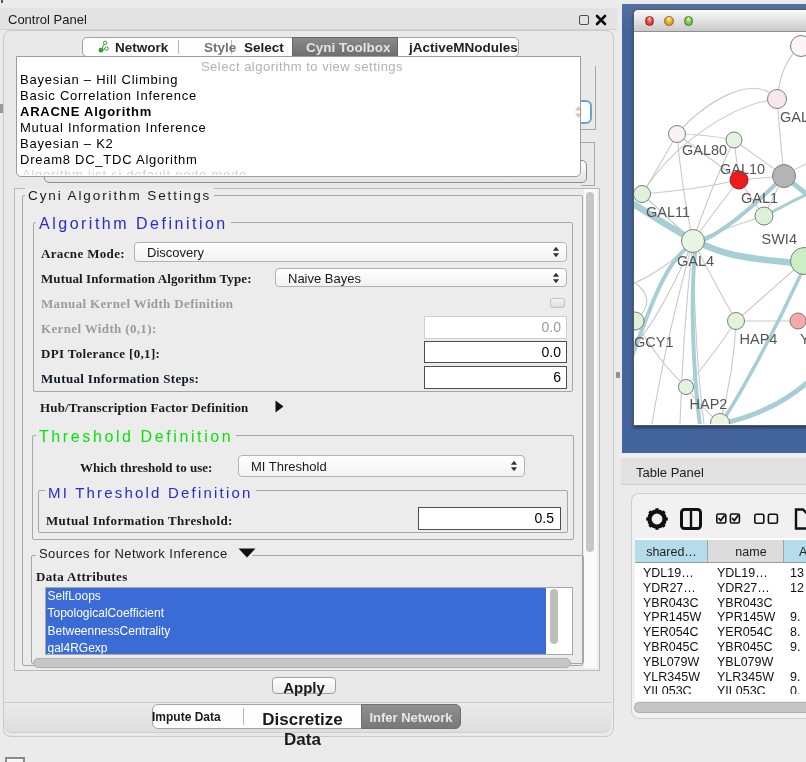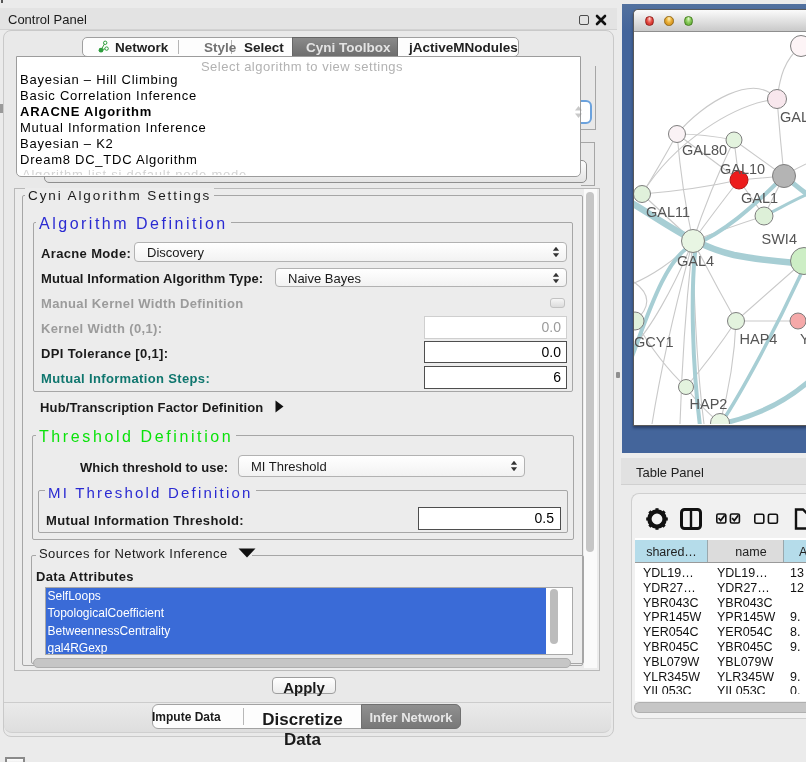--- a/index.html
+++ b/index.html
@@ -5,21 +5,21 @@
   html,body{margin:0;padding:0;}
   body{width:806px;height:762px;background:#ebebeb;font-family:"Liberation Sans",sans-serif;overflow:hidden;position:relative;}
   .abs{position:absolute;}
   .b{font-weight:bold;}
   .combo{position:absolute;border:1px solid #b2b2b2;border-radius:4px;background:linear-gradient(#ffffff,#f2f2f2);box-sizing:border-box;}
   .combo .ct{position:absolute;left:12px;top:50%;transform:translateY(-50%);font-size:13px;color:#1a1a1a;white-space:nowrap;}
   .stepper{position:absolute;right:6px;top:50%;transform:translateY(-50%);width:8px;height:11px;}
   .field{position:absolute;background:#fff;box-sizing:border-box;text-align:right;font-size:14px;}
   .gb{position:absolute;border:1px solid #a6a6a6;border-radius:2px;box-sizing:border-box;}
   .gl{position:absolute;font-size:13.5px;background:#ececec;padding:0 3px;white-space:nowrap;}
-  .lbl{position:absolute;font-weight:bold;font-size:13px;letter-spacing:0.35px;white-space:nowrap;}
+  .lbl{position:absolute;font-weight:bold;font-size:13px;letter-spacing:0.35px;white-space:nowrap;font-family:Liberation Serif, serif;}
 </style>
 </head>
 <body>
 
 <div class="abs" style="left:0;top:8px;width:617px;height:21px;background:#e3e3e3;border-bottom:1px solid #d2d2d2;"></div>
 <div class="abs" style="left:8px;top:12px;font-size:13px;color:#1a1a1a;">Control Panel</div>
 
 <div class="abs" style="left:579px;top:14.5px;width:8px;height:8px;border:1.6px solid #4c4c4c;border-radius:2px;"></div>
 <svg class="abs" style="left:594px;top:13px;" width="14" height="14" viewBox="0 0 14 14">
     <path d="M3 3 L11 11 M11 3 L3 11" stroke="#111" stroke-width="2.6" stroke-linecap="round"></path>
@@ -74,21 +74,21 @@
 
 <div class="lbl" style="left:41px;top:295.5px;color:#9b9b9b;">Manual Kernel Width Definition</div>
 <div class="abs" style="left:550px;top:297.5px;width:14.5px;height:10px;background:linear-gradient(#f6f6f6,#dcdcdc);border:1px solid #c2c2c2;border-radius:3px;box-sizing:border-box;"></div>
 
 <div class="lbl" style="left:41px;top:320.5px;color:#9b9b9b;">Kernel Width (0,1):</div>
 <div class="field" style="left:424px;top:316px;width:143px;height:22.5px;border:1px solid #cfcfcf;color:#9b9b9b;line-height:21px;padding-right:5px;">0.0</div>
 
 <div class="lbl" style="left:41px;top:345.5px;color:#1a1a1a;">DPI Tolerance [0,1]:</div>
 <div class="field" style="left:424px;top:340.5px;width:143px;height:22.5px;border:1.5px solid #4e4e4e;color:#000;line-height:20px;padding-right:5px;">0.0</div>
 
-<div class="lbl" style="left:41px;top:370.5px;color:#0f766e;">Mutual Information Steps:</div>
+<div class="lbl" style="left:41px;top:370.5px;color:#0f172a;">Mutual Information Steps:</div>
 <div class="field" style="left:424px;top:366px;width:143px;height:22.5px;border:1.5px solid #4e4e4e;color:#000;line-height:20px;padding-right:5px;">6</div>
 
 <div class="lbl" style="left:40px;top:400px;font-size:13px;letter-spacing:0.15px;color:#1a1a1a;">Hub/Transcription Factor Definition</div>
 <svg class="abs" style="left:274px;top:400px;" width="11" height="13" viewBox="0 0 11 13">
     <path d="M1.5 0.5 L9.5 6.5 L1.5 12.5 Z" fill="#111"></path>
   </svg>
 
 <div class="gb" style="left:32px;top:435px;width:542px;height:105px;"></div>
 <div class="gl" style="left:36px;top:428px;color:#0ae20a;font-size:16px;letter-spacing:2.6px;">Threshold Definition</div>
 

